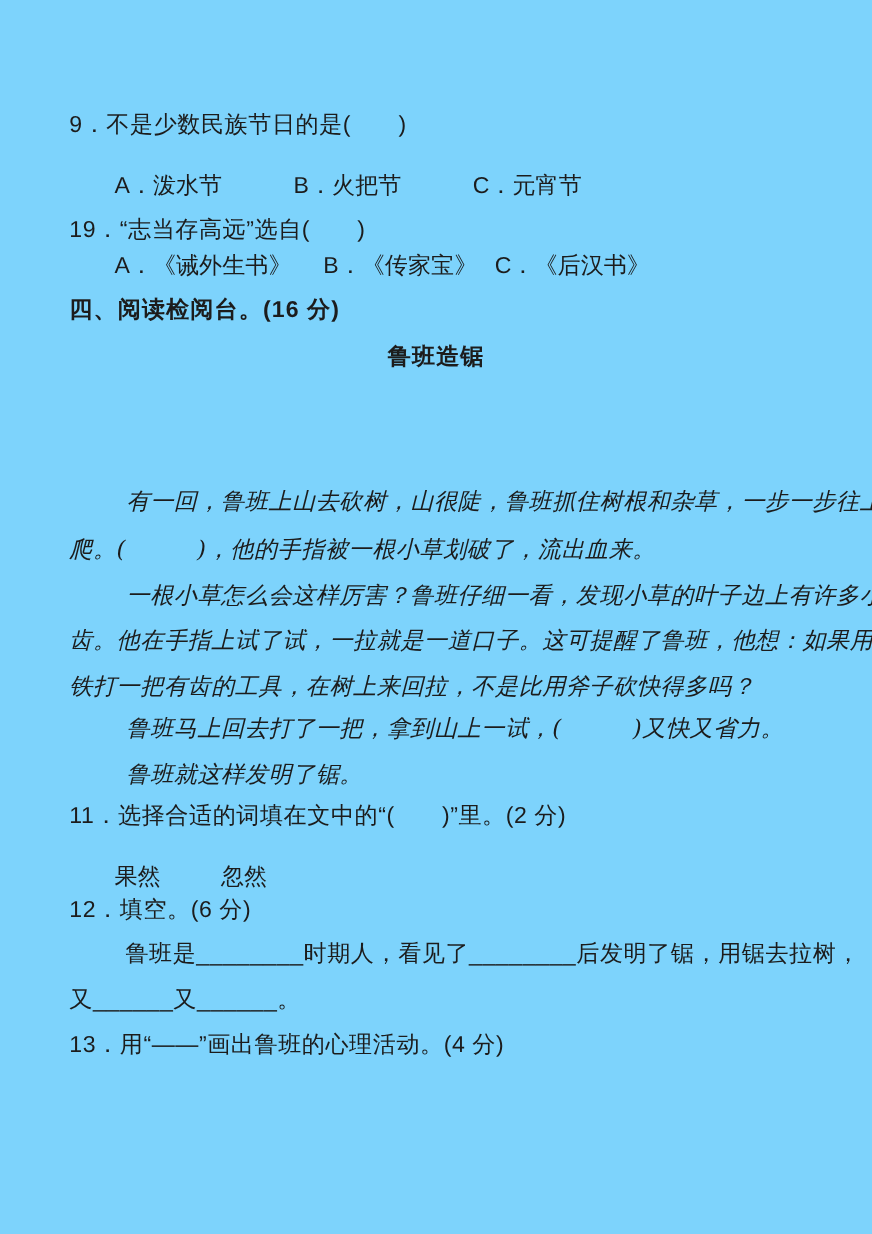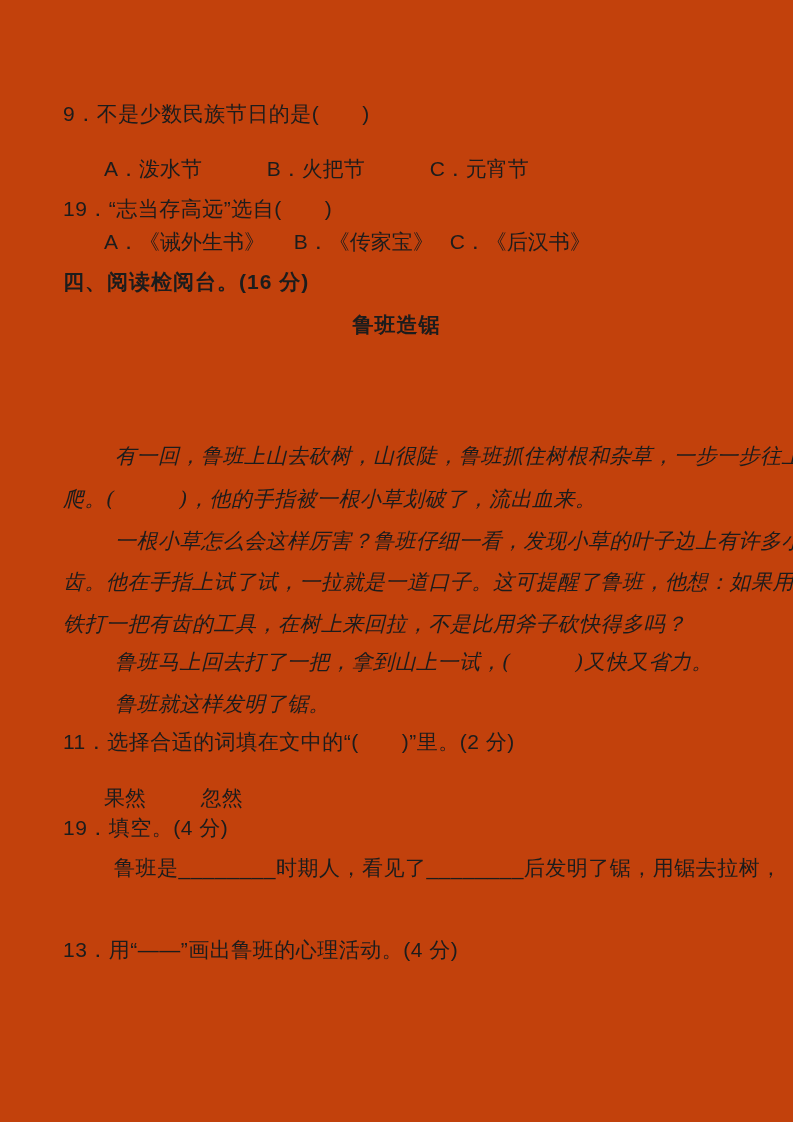--- a/index.html
+++ b/index.html
@@ -4,21 +4,21 @@
 <style>
   html, body {
     margin: 0;
     padding: 0;
     background: #ffffff;
   }
   .page {
     position: relative;
     width: 793px;
     height: 1122px;
-    background: #c2410c;
+    background: #7dd3fc;
     overflow: hidden;
     color: #1c1c1c;
     font-family: "Liberation Sans", sans-serif;
   }
   .line {
     position: absolute;
     left: 63px;
     right: 40px;
     height: 26px;
     line-height: 26px;
@@ -101,20 +101,21 @@
   <div class="line passage-line indent" style="top:649px">鲁班马上回去打了一把，拿到山上一试，(　　　)又快又省力。</div>
   <div class="line passage-line indent" style="top:691px">鲁班就这样发明了锯。</div>
 
   <div class="line q-stem" style="top:729px">11．选择合适的词填在文中的“(　　)”里。(2 分)</div>
 
   <div class="line options-row" style="top:768px">
     <span class="word-choice word-w90">果然</span>
     <span class="word-choice">忽然</span>
   </div>
 
-  <div class="line q-stem" style="top:815px">19．填空。(4 分)</div>
+  <div class="line q-stem" style="top:815px">12．填空。(6 分)</div>
 
   <div class="line q-stem" style="top:855px; left:114px">鲁班是________时期人，看见了________后发明了锯，用锯去拉树，</div>
+  <div class="line q-stem" style="top:896px">又______又______。</div>
 
   <div class="line q-stem" style="top:937px">13．用“——”画出鲁班的心理活动。(4 分)</div>
 
 
 </div>
 
 </body></html>

